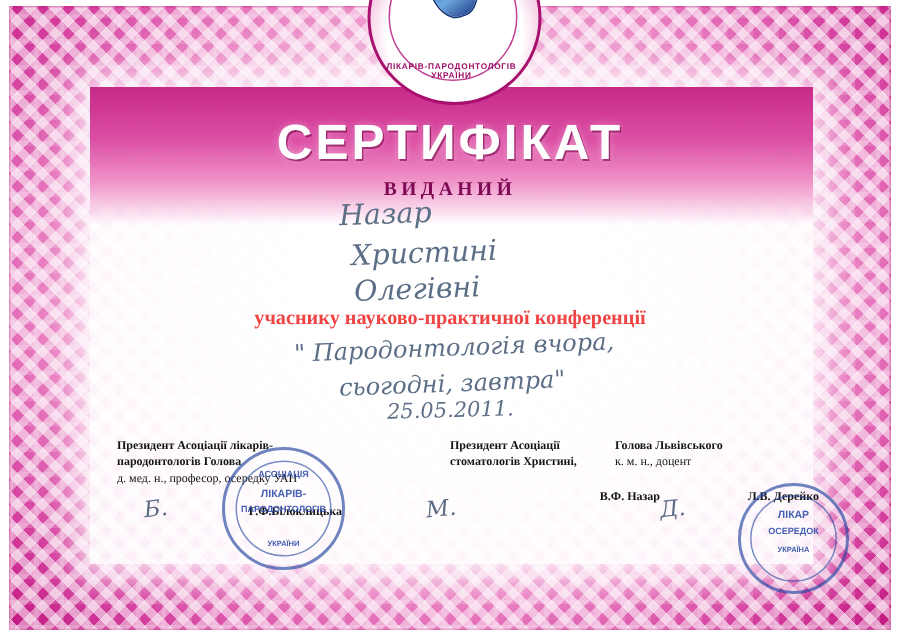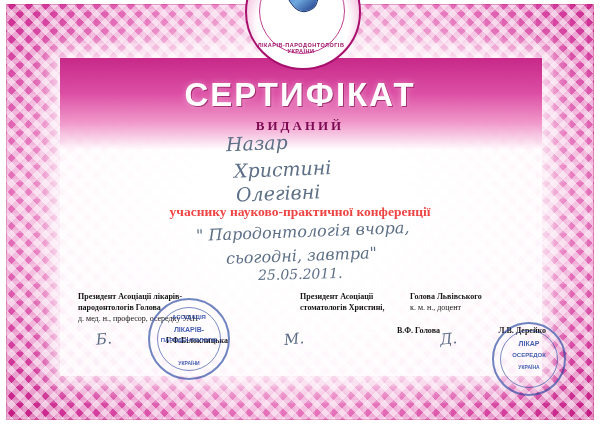--- a/index.html
+++ b/index.html
@@ -233,21 +233,21 @@
   <div class="sig-block sig-1">
     <div class="role">Президент Асоціації лікарів-</div>
     <div class="role">пародонтологів Голова</div>
     <div class="degree">д. мед. н., професор, осередку УАН</div>
     <div class="name">Г.Ф.Білоклицька</div>
   </div>
 
   <div class="sig-block sig-2">
     <div class="role">Президент Асоціації</div>
     <div class="role">стоматологів Христині,</div>
-    <div class="name">В.Ф. Голова</div>
+    <div class="name">В.Ф. Назар</div>
   </div>
 
   <div class="sig-block sig-3">
     <div class="role">Голова Львівського</div>
     <div class="degree">к. м. н., доцент</div>
     <div class="name">Л.В. Дерейко</div>
   </div>
 
   <div class="stamp stamp-1">
     <div class="l1">АСОЦІАЦІЯ</div>

